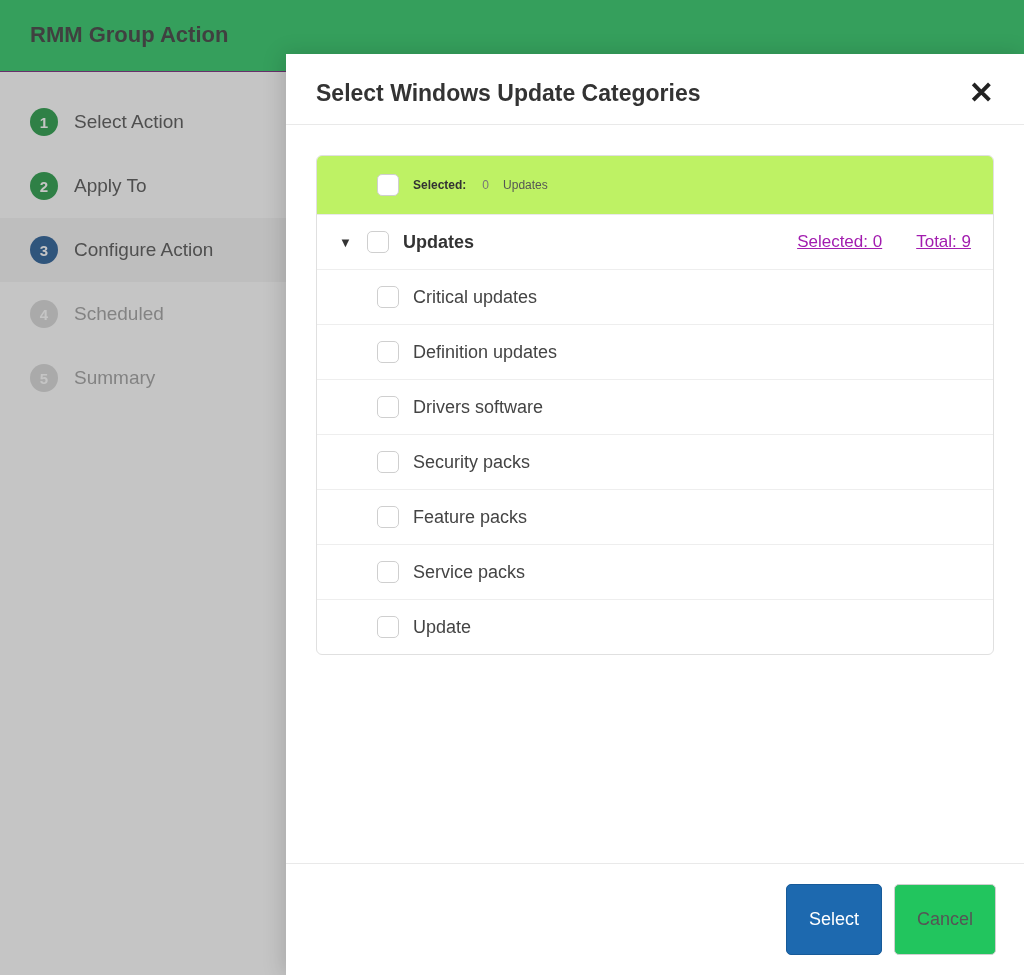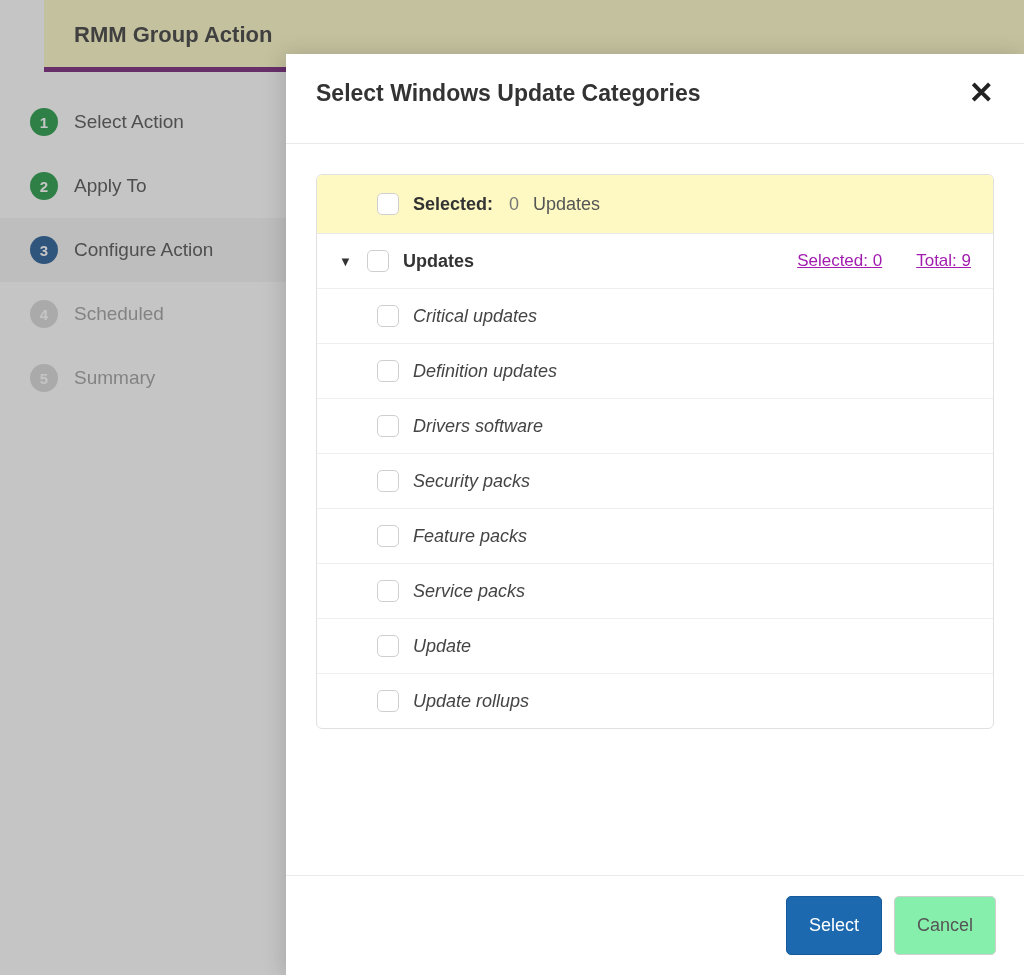--- a/index.html
+++ b/index.html
@@ -9,23 +9,22 @@
     background: #fff;
     color: #3a3a3a;
     width: 1024px;
     height: 975px;
     overflow: hidden;
     position: relative;
   }
   .page-header {
     height: 72px;
     padding: 22px 30px 20px 30px;
-    border-bottom: 5px solid #701a75;
-    background: #fef9c3;
-    margin-left: 44px;
+    border-bottom: 1px solid #701a75;
+    background: #22c55e;
   }
   .page-title {
     font-size: 22px;
     font-weight: 600;
     color: #333;
   }
   .wizard {
     padding: 18px 0 0 0;
   }
   .wizard-step {
@@ -69,21 +68,21 @@
     bottom: 0;
     background: #fff;
     box-shadow: -3px 0 20px rgba(0,0,0,.15);
     display: flex;
     flex-direction: column;
   }
   .modal-header {
     display: flex;
     align-items: center;
     justify-content: space-between;
-    padding: 24px 30px 35px 30px;
+    padding: 24px 30px 16px 30px;
     border-bottom: 1px solid #e9e9e9;
   }
   .modal-title {
     font-size: 23px;
     font-weight: 600;
     color: #333;
   }
   .close-btn {
     font-size: 30px;
     font-weight: 700;
@@ -97,26 +96,26 @@
     flex: 1;
     padding: 30px 30px 20px 30px;
     overflow: auto;
   }
   .panel {
     border: 1px solid #e0e0e0;
     border-radius: 6px;
     overflow: hidden;
   }
   .panel-head {
-    background: #fef9c3;
+    background: #bef264;
     padding: 18px 22px 18px 60px;
     display: flex;
     align-items: center;
     gap: 14px;
-    font-size: 18px;
+    font-size: 12px;
   }
   .panel-head .lbl { font-weight: 600; color: #333; }
   .panel-head .cnt { font-weight: 400; color: #777; margin-left: 2px;}
   .panel-head .sub { font-weight: 400; color: #555;}
   .group-row {
     display: flex;
     align-items: center;
     gap: 14px;
     padding: 16px 22px 16px 22px;
     border-top: 1px solid #e9e9e9;
@@ -139,51 +138,50 @@
     text-decoration: underline;
   }
   .cat-list .cat {
     display: flex;
     align-items: center;
     gap: 14px;
     padding: 16px 20px 16px 60px;
     border-top: 1px solid #eee;
     font-size: 18px;
     color: #444;
-    font-style: italic;
   }
   .chk {
     width: 22px; height: 22px;
     border: 1px solid #cfcfcf;
     border-radius: 5px;
     background: #fff;
     flex: 0 0 22px;
     cursor: pointer;
   }
   .modal-footer {
     border-top: 1px solid #e9e9e9;
     padding: 20px 28px;
     display: flex;
     justify-content: flex-end;
     gap: 12px;
   }
   .btn {
     font-size: 18px;
-    padding: 18px 22px;
+    padding: 24px 22px;
     border-radius: 5px;
     cursor: pointer;
     border: 1px solid transparent;
   }
   .btn-primary {
     background: #1d69af;
     color: #fff;
     border-color: #175a99;
   }
   .btn-secondary {
-    background: #86efac;
+    background: #22c55e;
     color: #555;
     border-color: #cfcfcf;
   }
 </style>
 </head>
 <body>
 
 <div class="page-header">
   <div class="page-title">RMM Group Action</div>
 </div>
@@ -259,24 +257,20 @@
           <span>Feature packs</span>
         </div>
         <div class="cat">
           <span class="chk"></span>
           <span>Service packs</span>
         </div>
         <div class="cat">
           <span class="chk"></span>
           <span>Update</span>
         </div>
-        <div class="cat">
-          <span class="chk"></span>
-          <span>Update rollups</span>
-        </div>
       </div>
     </div>
   </div>
 
   <div class="modal-footer">
     <button class="btn btn-primary">Select</button>
     <button class="btn btn-secondary">Cancel</button>
   </div>
 </div>
 

